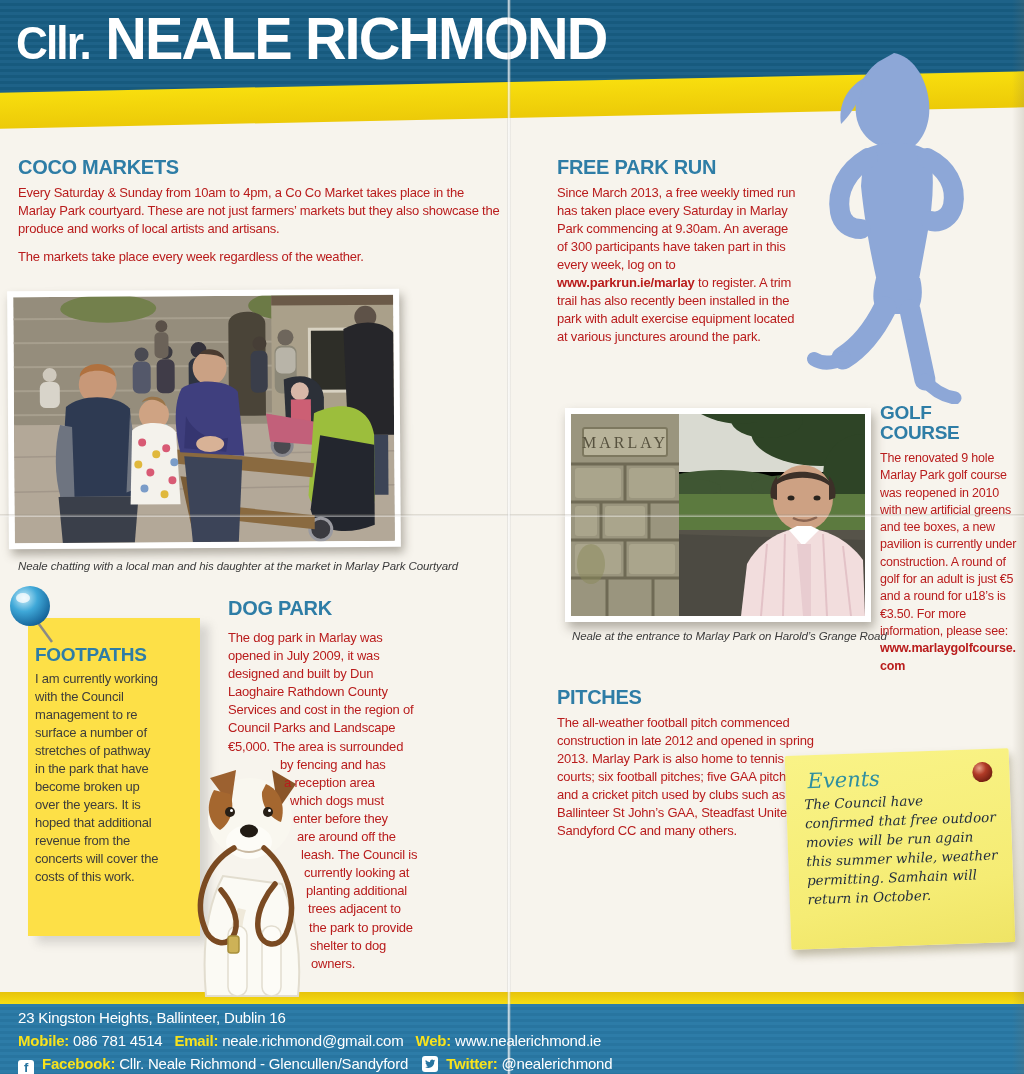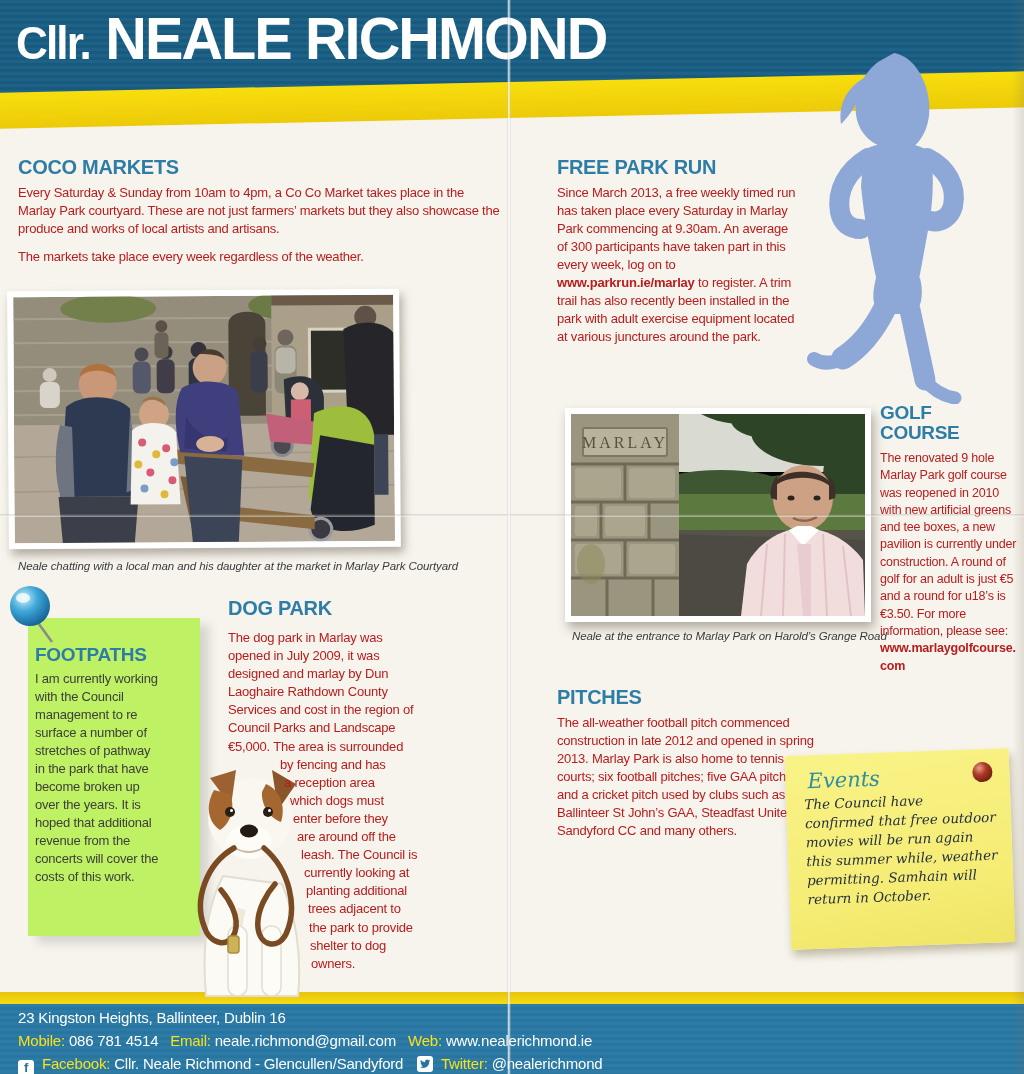--- a/index.html
+++ b/index.html
@@ -49,21 +49,21 @@
   .bold{font-weight:bold;}
   
   .photo{
     position:absolute; background:#ffffff; padding:6px;
     box-shadow:3px 6px 10px rgba(90,85,70,.45);
   }
   .photo svg{display:block;}
   
   .fp-box{
     position:absolute; left:28px; top:618px; width:172px; height:318px;
-    background:#bef264; box-shadow:9px 7px 9px rgba(100,100,100,.22);
+    background:#fde047; box-shadow:9px 7px 9px rgba(100,100,100,.22);
   }
   .fp-box .h2{color:#2e7da6; font-weight:bold; font-size:19px; margin:26px 0 4px 7px; letter-spacing:-.3px;}
   .fp-box .txt{font-size:13px; line-height:18px; color:#3e3d3b; letter-spacing:-.2px; margin-left:7px; width:128px;}
   
   .dog-lines{position:absolute; left:228px; top:629px; width:260px; font-size:13px; line-height:18.1px; color:#b91c1c; letter-spacing:-.2px; z-index:6;}
   
   .sticky{
     position:absolute; left:788px; top:752px; width:224px; height:194px;
     background:linear-gradient(170deg,#f9f387 0%, #f5ec74 70%, #efe465 100%);
     transform:rotate(-2deg);
@@ -76,21 +76,21 @@
   .pin-blue{position:absolute; left:6px; top:584px; z-index:7;}
   .pin-red{position:absolute; right:14px; top:12px;}
   
   .foot-yellow{position:absolute; left:0; top:992px; width:1024px; height:12px; background:linear-gradient(180deg,#e7c30c,#f6dd12); z-index:4;}
   .footer{
     position:absolute; left:0; top:1004px; width:1024px; height:70px;
     background:repeating-linear-gradient(180deg,#2d7ca8 0 3px,#2875a0 3px 6px);
     color:#ffffff; z-index:4;
   }
   .footer .row{position:absolute; left:18px; white-space:nowrap; font-size:15px; letter-spacing:-.2px;}
-  .footer .lab{color:#f8e21c; font-weight:normal;}
+  .footer .lab{color:#f8e21c; font-weight:bold;}
   .sicon{
     display:inline-block; width:16px; height:16px; background:#ffffff; border-radius:3px;
     color:#2875a0; font-weight:bold; font-size:13px; line-height:16px; text-align:center;
     vertical-align:-3px; margin-right:4px;
   }
   .sicon svg{display:block; margin:2px auto 0;}
   .runner{position:absolute; left:792px; top:44px; z-index:5;}
 </style>
 </head>
 <body>
@@ -238,21 +238,21 @@
 
   <div class="fp-box">
     <div class="h2">FOOTPATHS</div>
     <div class="txt">I am currently working with the Council management to re surface a number of stretches of pathway in the park that have become broken up over the years. It is hoped that additional revenue from the concerts will cover the costs of this work.</div>
   </div>
 
   <div class="h" style="left:228px; top:597px; z-index:6;">DOG PARK</div>
   <div class="dog-lines">
       <div>The dog park in Marlay was</div>
       <div>opened in July 2009, it was</div>
-      <div>designed and marlay by Dun</div>
+      <div>designed and built by Dun</div>
       <div>Laoghaire Rathdown County</div>
       <div>Services and cost in the region of</div>
       <div>Council Parks and Landscape</div>
       <div>€5,000. The area is surrounded</div>
       <div style="margin-left: 52px;">by fencing and has</div>
       <div style="margin-left: 56px;">a reception area</div>
       <div style="margin-left: 62px;">which dogs must</div>
       <div style="margin-left: 65px;">enter before they</div>
       <div style="margin-left: 69px;">are around off the</div>
       <div style="margin-left: 73px;">leash. The Council is</div>

